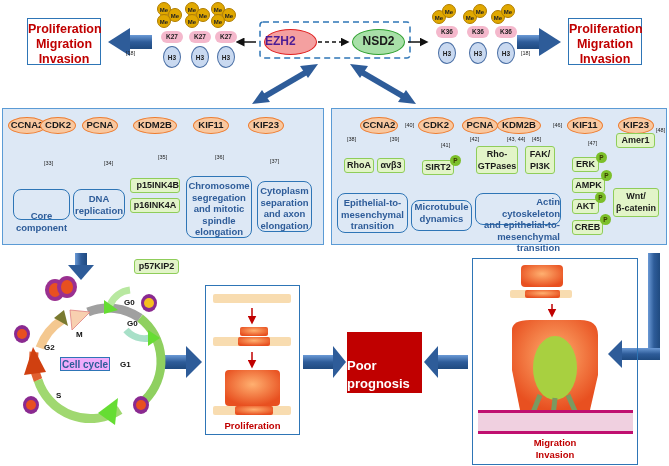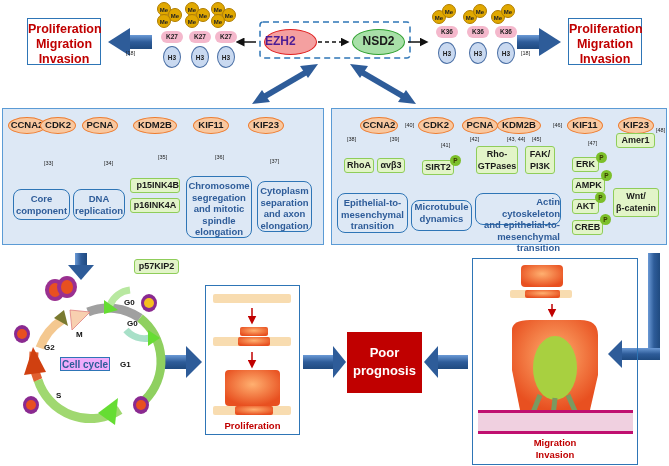--- a/index.html
+++ b/index.html
@@ -232,21 +232,21 @@
 <div class="abs oval" style="left:133px;top:117px;width:44px;height:17px;line-height:14px;">KDM2B</div>
 <div class="abs oval" style="left:193px;top:117px;width:36px;height:17px;line-height:14px;">KIF11</div>
 <div class="abs oval" style="left:248px;top:117px;width:36px;height:17px;line-height:14px;">KIF23</div>
 
 <div class="abs ref" style="left:44px;top:160px;">[33]</div>
 <div class="abs ref" style="left:104px;top:160px;">[34]</div>
 <div class="abs ref" style="left:158px;top:154px;">[35]</div>
 <div class="abs ref" style="left:215px;top:154px;">[36]</div>
 <div class="abs ref" style="left:270px;top:158px;">[37]</div>
 
-<div class="abs bbox" style="left:13px;top:189px;width:57px;height:31px;padding-top:3px;">
+<div class="abs bbox" style="left:13px;top:189px;width:57px;height:31px;padding-top:20px;">
   <div>Core</div>
   <div>component</div>
 </div>
 <div class="abs bbox" style="left:73px;top:189px;width:52px;height:31px;padding-top:3px;">
   <div>DNA</div>
   <div>replication</div>
 </div>
 
 <div class="abs gbox" style="left:130px;top:178px;width:50px;height:15px;text-align:right;">p15INK4B</div>
 <div class="abs gbox" style="left:130px;top:198px;width:50px;height:15px;">p16INK4A</div>
@@ -334,21 +334,21 @@
 <div class="abs" style="left:124px;top:298px;font-size:8px;color:#111;">G0</div>
 <div class="abs" style="left:127px;top:319px;font-size:8px;color:#111;">G0</div>
 <div class="abs" style="left:120px;top:360px;font-size:8px;color:#111;">G1</div>
 <div class="abs" style="left:56px;top:391px;font-size:8px;color:#111;">S</div>
 <div class="abs" style="left:44px;top:343px;font-size:8px;color:#111;">G2</div>
 <div class="abs" style="left:76px;top:330px;font-size:8px;color:#111;">M</div>
 
 <div class="abs" style="left:205px;top:285px;width:95px;height:150px;border:1.3px solid #2e75b6;box-sizing:border-box;"></div>
 <div class="abs" style="left:205px;top:420px;width:95px;text-align:center;font-size:9.5px;color:#c00000;">Proliferation</div>
 
-<div class="abs" style="left:347px;top:332px;width:75px;height:61px;background:#c00000;color:#fff;font-size:13px;line-height:18px;text-align:center;padding-top:12px;box-sizing:border-box;">
+<div class="abs" style="left:347px;top:332px;width:75px;height:61px;background:#c00000;color:#fff;font-size:13px;line-height:18px;padding-top:25px;box-sizing:border-box;">
   <div>Poor</div>
   <div>prognosis</div>
 </div>
 
 <div class="abs" style="left:472px;top:258px;width:166px;height:207px;border:1.3px solid #2e75b6;box-sizing:border-box;"></div>
 <div class="abs" style="left:472px;top:437px;width:166px;text-align:center;font-size:9.5px;line-height:12px;color:#c00000;">
   <div>Migration</div>
   <div>Invasion</div>
 </div>
 

